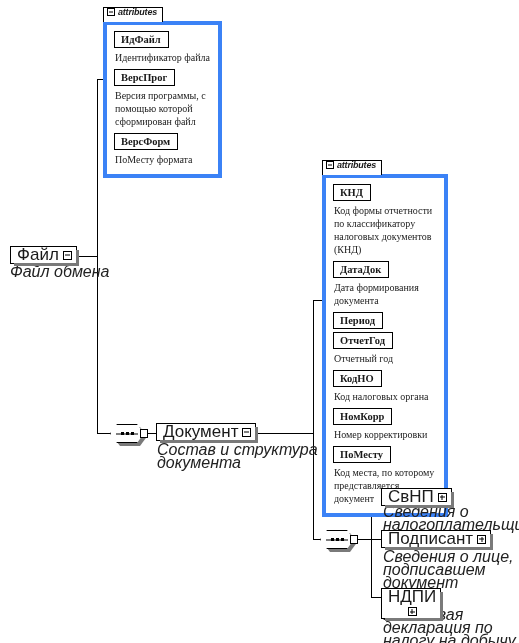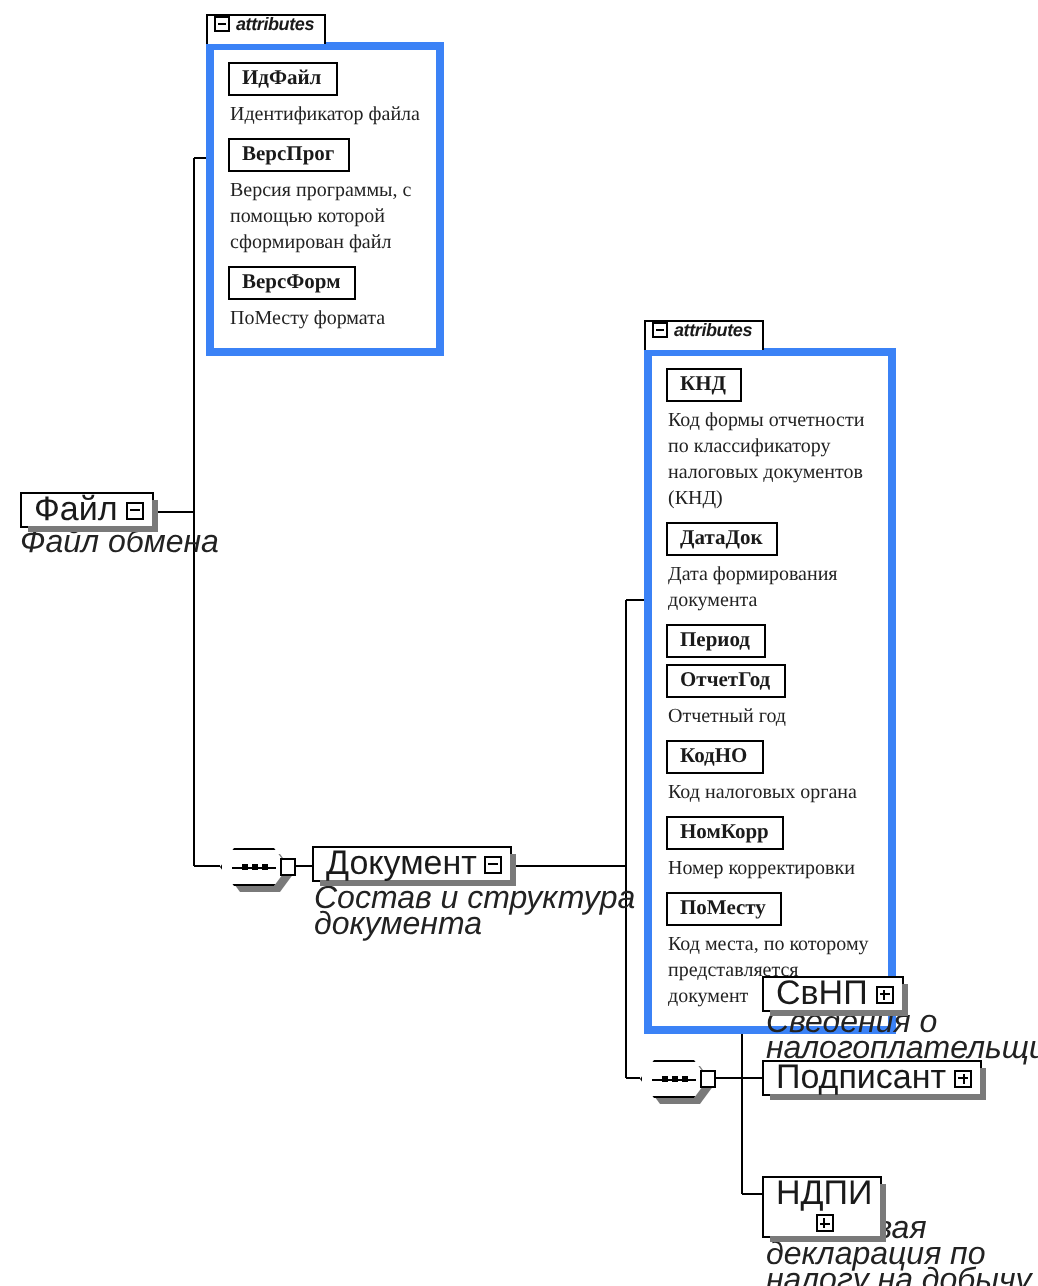--- a/index.html
+++ b/index.html
@@ -362,20 +362,21 @@
   <div class="node" style="left:381px; top:488px;text-align:right;">
     <span class="nm">СвНП</span>
     <span class="plus-box"></span>
   </div>
   <div class="cap" style="left:383px; top:505px; width:128px;">Сведения о налогоплательщике</div>
 
   <div class="node" style="left:381px; top:530px;">
     <span class="nm">Подписант</span>
     <span class="plus-box"></span>
   </div>
+  <div class="cap" style="left:383px; top:550px; width:133px;">Сведения о лице, подписавшем документ</div>
 
   <div class="node" style="left:381px; top:588px;flex-direction:column;">
     <span class="nm">НДПИ</span>
     <span class="plus-box"></span>
   </div>
   <div class="cap" style="left:383px; top:608px; width:133px;">Налоговая декларация по налогу на добычу полезных ископаемых</div>
 
 </div>
 
 </body></html>

